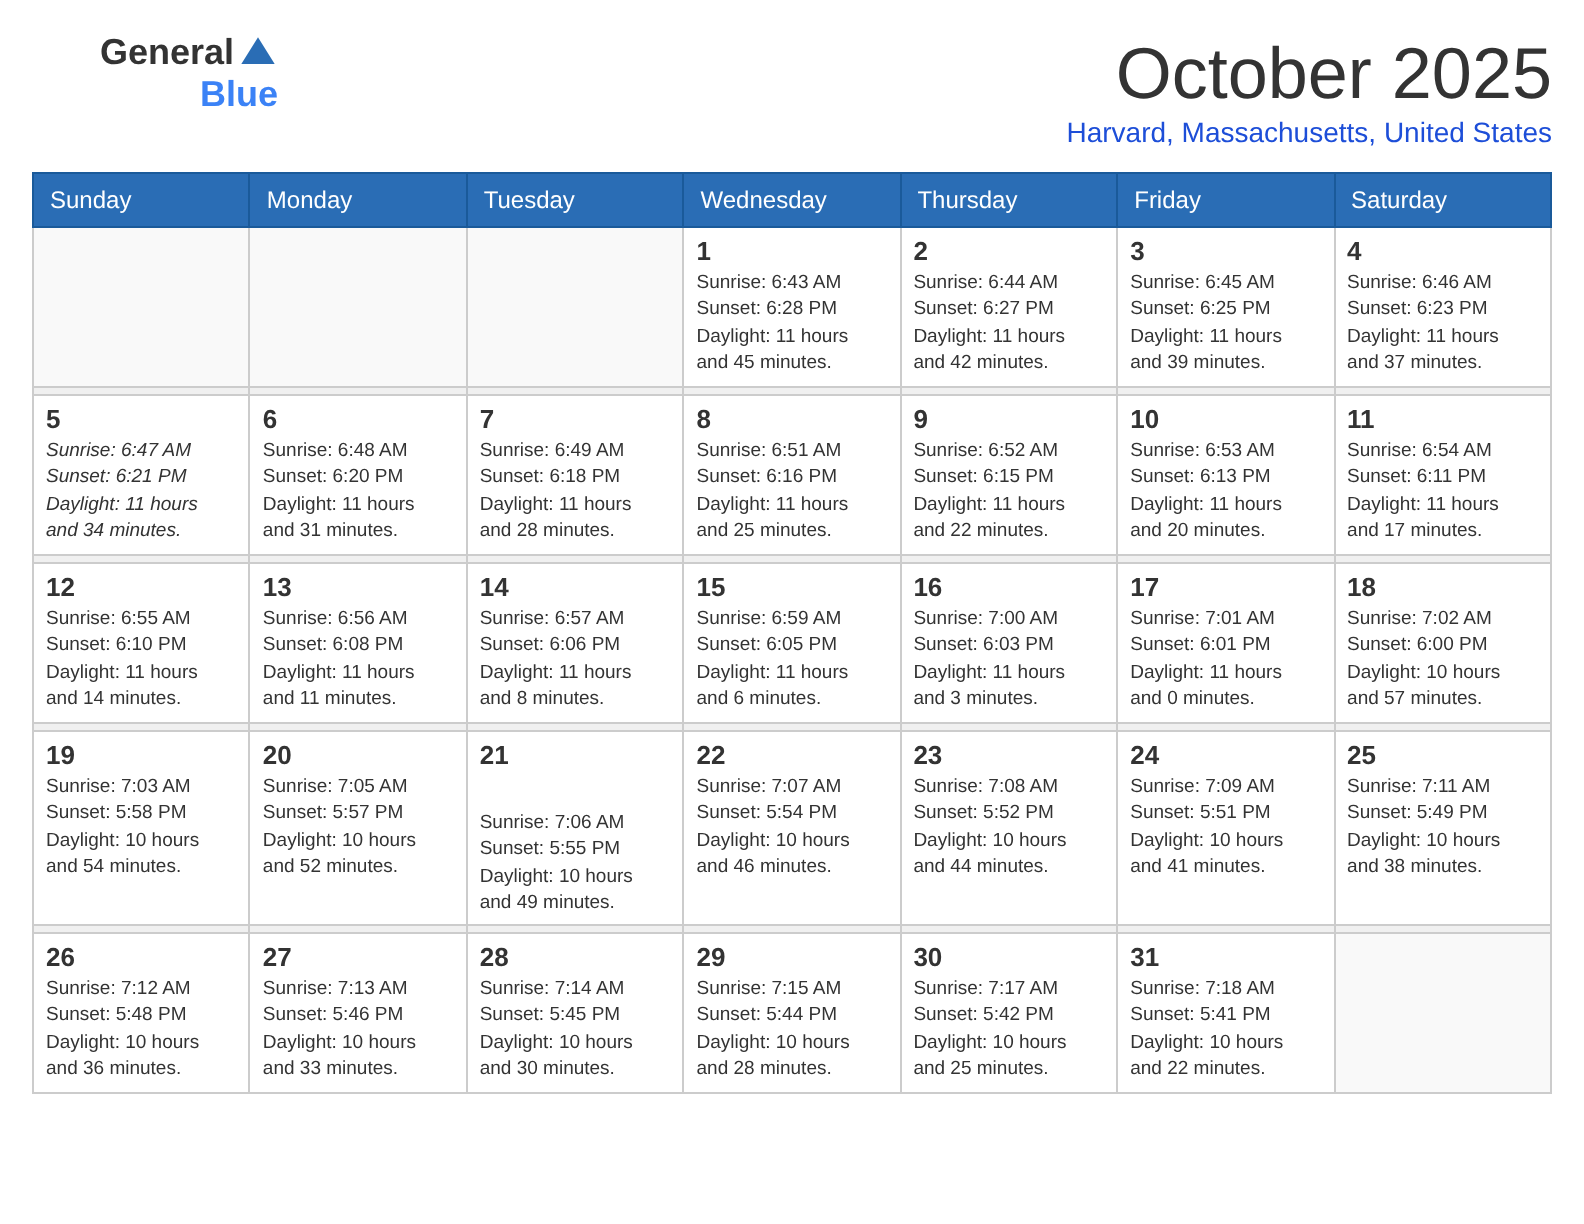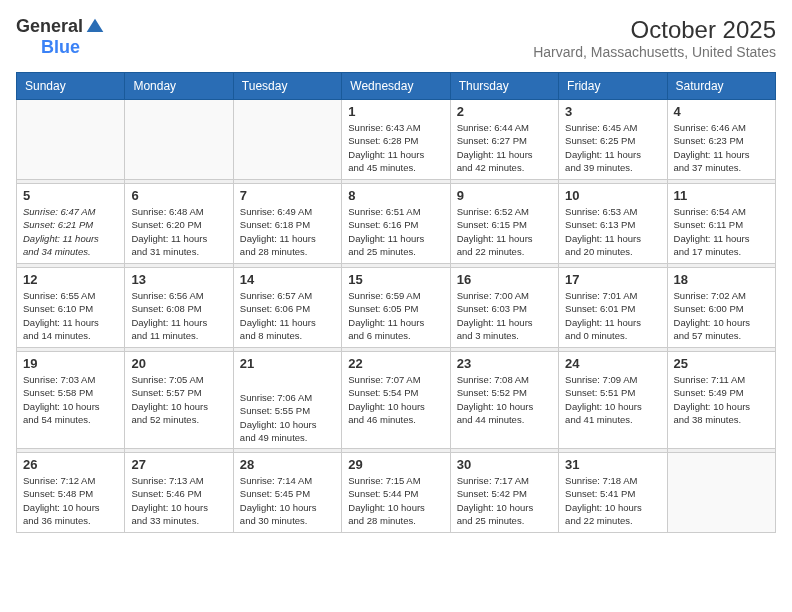--- a/index.html
+++ b/index.html
@@ -12,21 +12,22 @@
     }
     .header {
       display: flex;
       justify-content: space-between;
       align-items: flex-start;
       margin-bottom: 12px;
     }
     .logo {
       display: flex;
       flex-direction: column;
-      align-items: center;
+      align-items: flex-end;
+      margin-left: 34px;
     }
     .logo-text {
       display: flex;
       align-items: center;
     }
     .logo-general {
       font-size: 18px;
       font-weight: bold;
       color: #333;
     }
@@ -37,28 +38,28 @@
     }
     .logo-icon {
       width: 20px;
       height: 20px;
       margin-left: 2px;
     }
     .title-section {
       text-align: right;
     }
     .month-title {
-      font-size: 24px;
+      font-size: 36px;
       color: #333;
       font-weight: normal;
       text-align: right;
     }
     .location {
       font-size: 14px;
-      color: #737373;
+      color: #1d4ed8;
     }
     .calendar {
       width: 100%;
       border-collapse: collapse;
       border: 1px solid #ccc;
     }
     .calendar th {
       background-color: #2a6db5;
       color: #fff;
       font-size: 12px;

